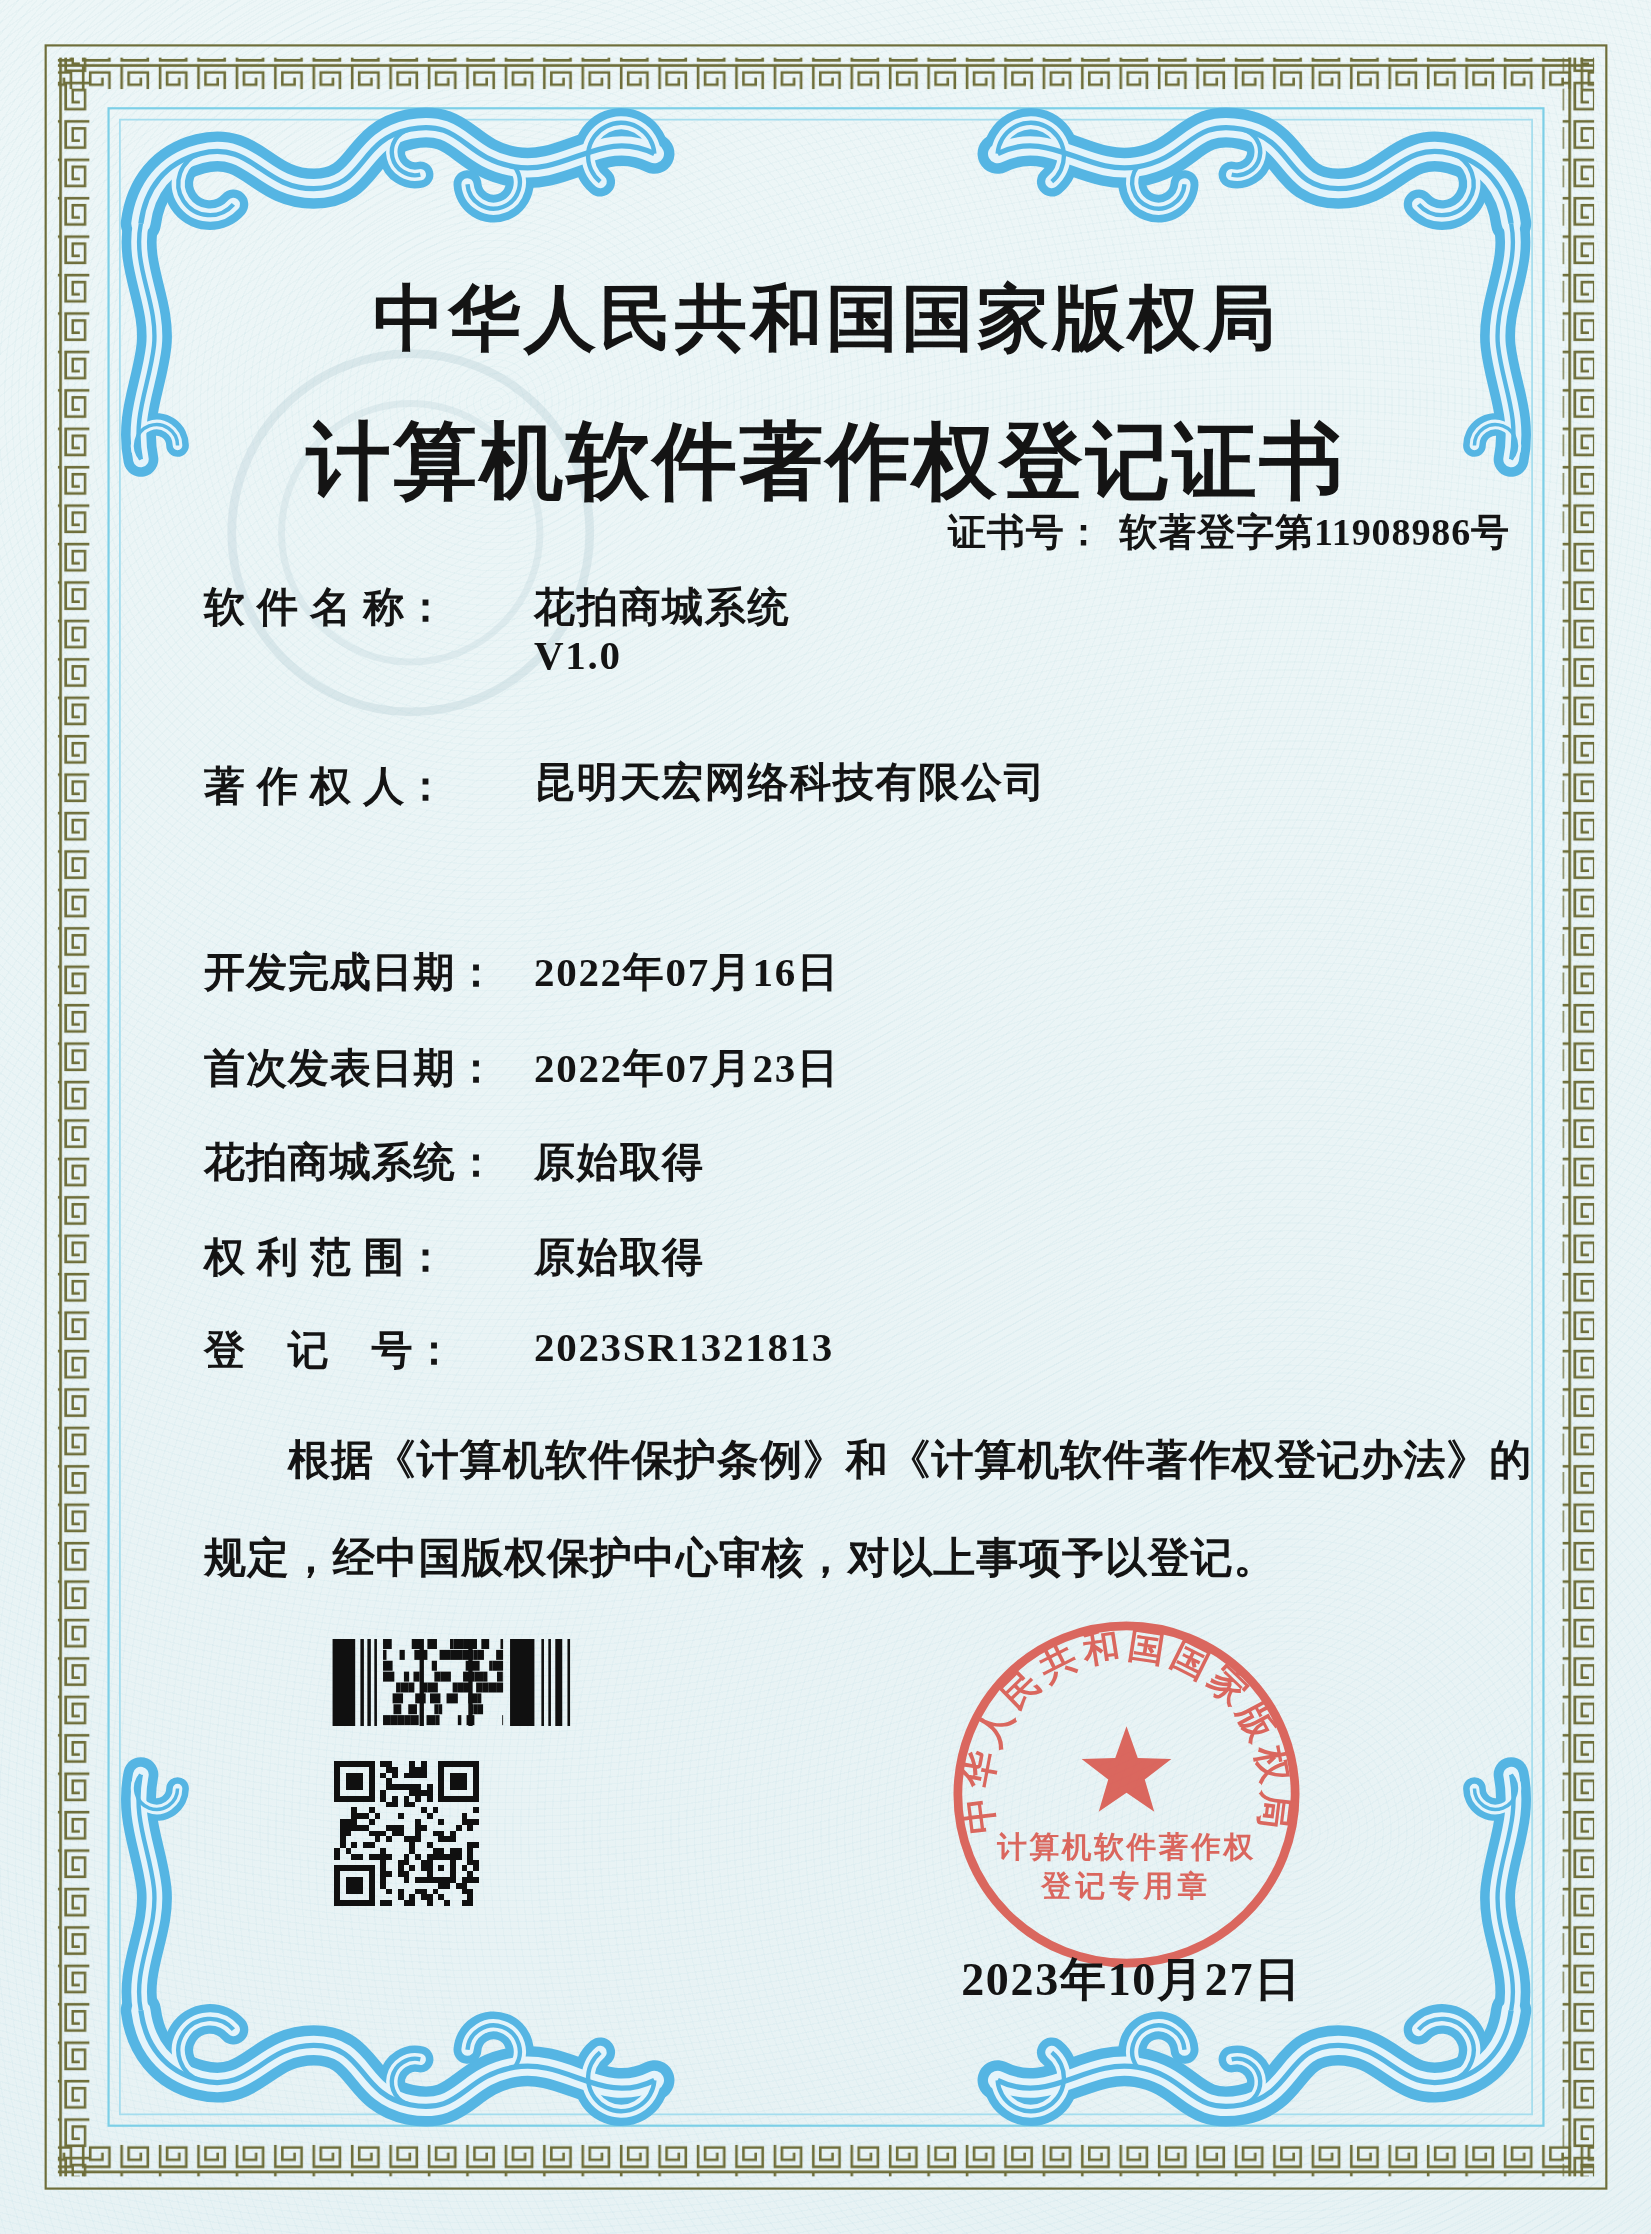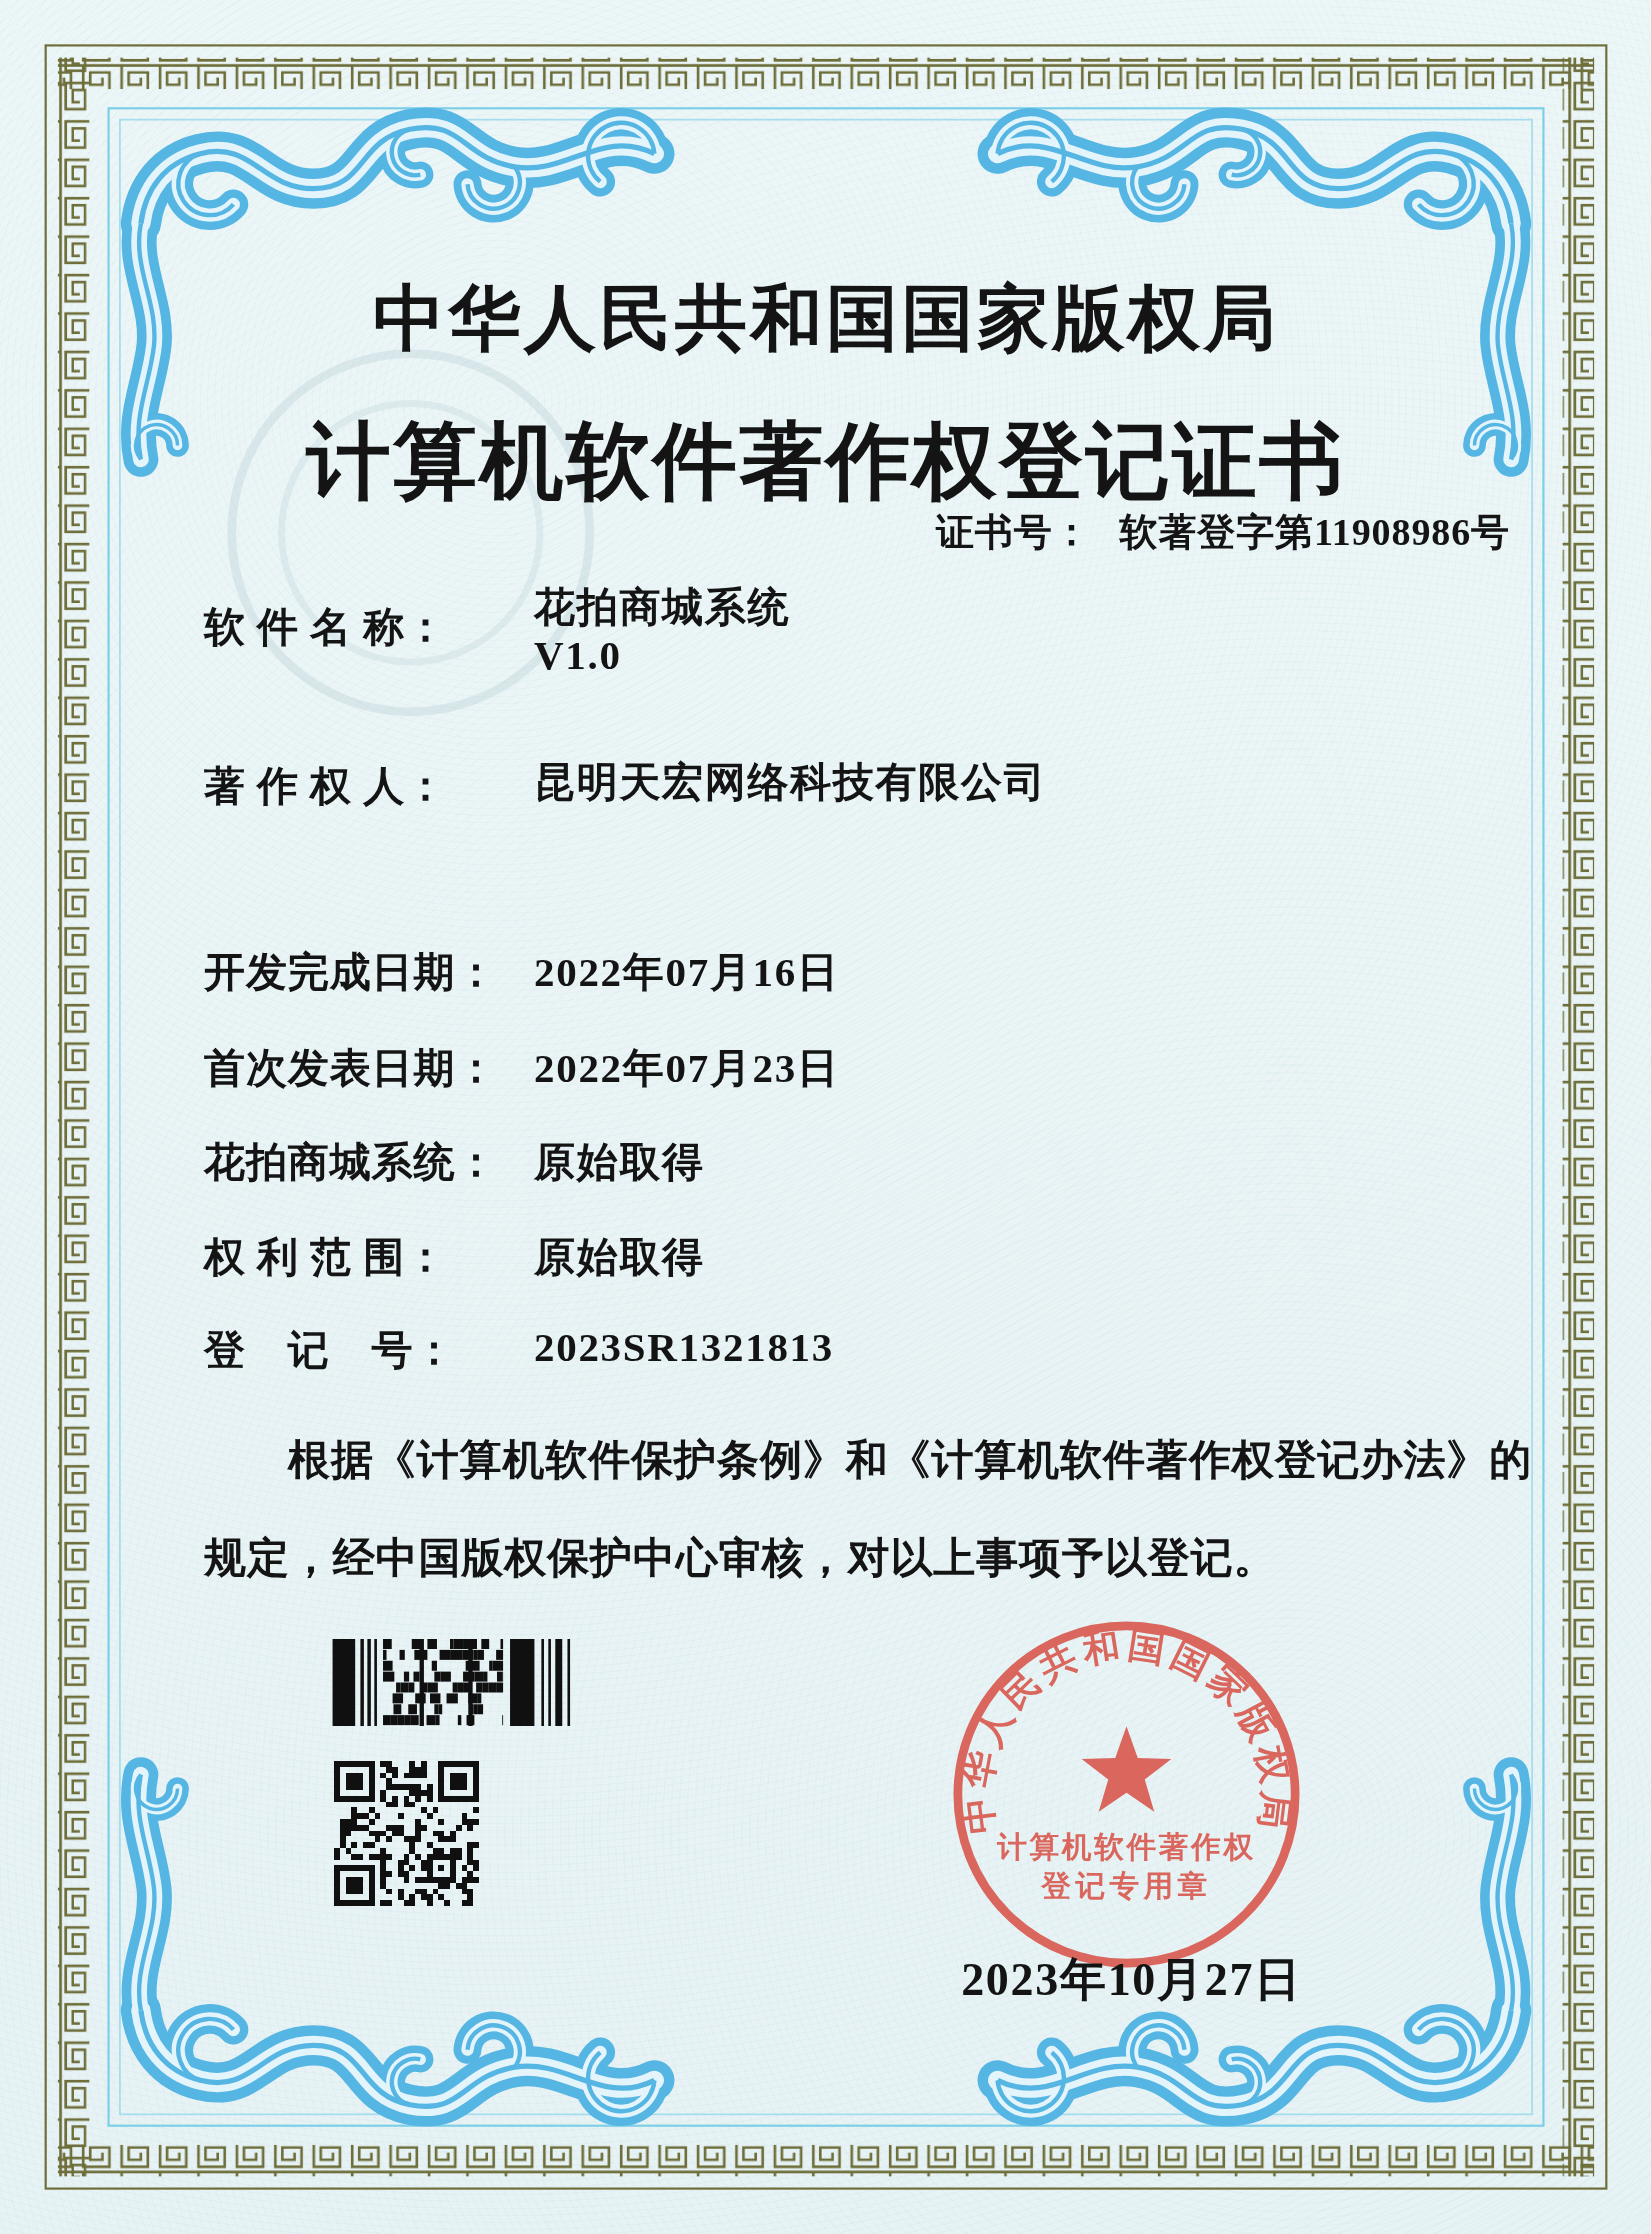--- a/index.html
+++ b/index.html
@@ -19,21 +19,21 @@
     left:0;top:271px;width:1652px;text-align:center;
     font-size:72px;font-weight:700;letter-spacing:3.5px;white-space:nowrap;
   }
   .cert-title{
     left:0;top:405px;width:1652px;text-align:center;
     font-size:84px;font-weight:700;letter-spacing:2.6px;white-space:nowrap;
   }
   .certno{
     top:507px;right:142px;font-size:38px;font-weight:700;white-space:nowrap;letter-spacing:0.9px;
   }
-  .certno .num{margin-left:28px;text-align:right;}
+  .certno .num{margin-left:16px;text-align:right;}
   .row-label{
     left:204px;width:301px;font-size:41px;font-weight:700;white-space:nowrap;letter-spacing:0.9px;
   }
   .row-value{
     left:534px;font-size:41px;font-weight:700;white-space:nowrap;letter-spacing:1.7px;
   }
   .statement{
     left:204px;width:1275px;font-size:42px;font-weight:700;letter-spacing:0.9px;white-space:nowrap;
   }
   .indent{text-indent:84px;}
@@ -117,21 +117,21 @@
     </g>
 </svg>
 
 <div class="abs issuer">中华人民共和国国家版权局</div>
 <div class="abs cert-title">计算机软件著作权登记证书</div>
 
 <div class="abs certno">
   <span>证书号：</span><span class="num">软著登字第11908986号</span>
 </div>
 
-<div class="abs row-label" style="top:600px;">软 件 名 称：</div>
+<div class="abs row-label" style="top:580px;">软 件 名 称：</div>
 <div class="abs row-value" style="top:580px;">花拍商城系统</div>
 <div class="abs row-value" style="top:631px;">V1.0</div>
 
 <div class="abs row-label" style="top:759px;">著 作 权 人：</div>
 <div class="abs row-value" style="top:755px;">昆明天宏网络科技有限公司</div>
 
 <div class="abs row-label" style="top:945px;">开发完成日期：</div>
 <div class="abs row-value" style="top:945px;">2022年07月16日</div>
 
 <div class="abs row-label" style="top:1041px;">首次发表日期：</div>

